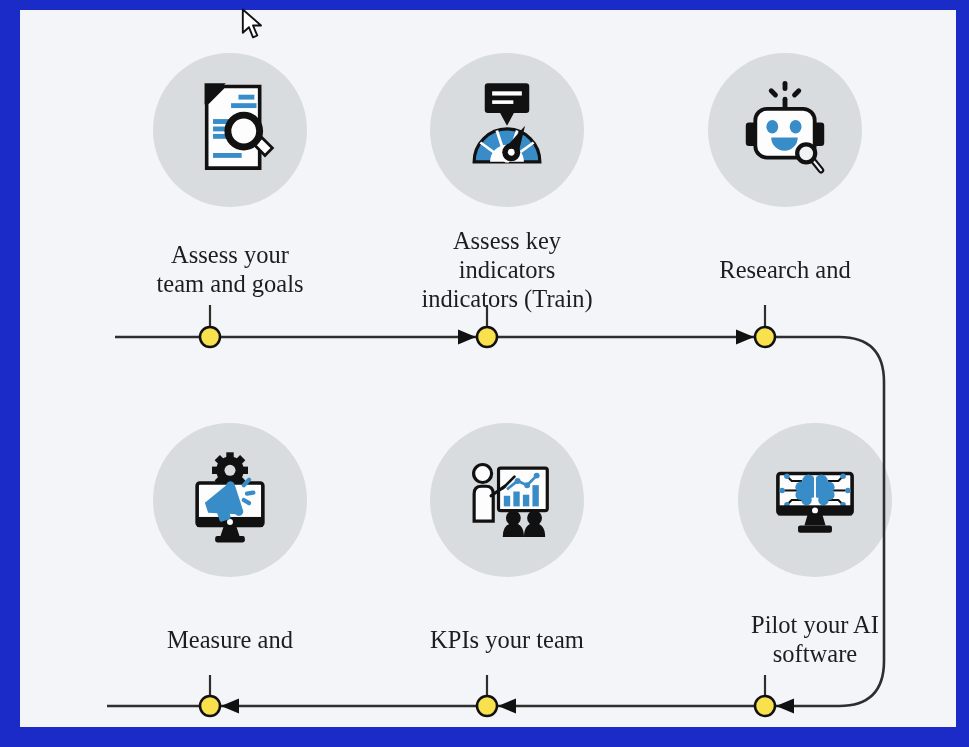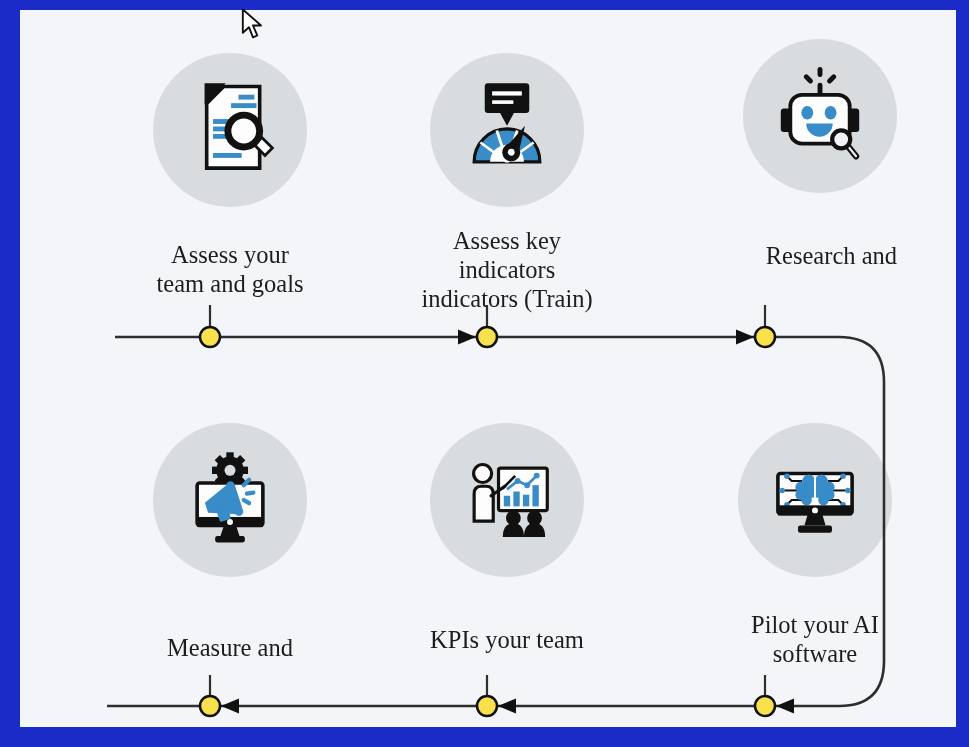--- a/index.html
+++ b/index.html
@@ -18,22 +18,22 @@
     background:#d9dcdf;display:flex;align-items:center;justify-content:center;
   }
   .step .icon{width:106px;height:106px;}
   .step .label{
     margin-top:16px;height:92px;display:flex;flex-direction:column;
     align-items:center;justify-content:center;text-align:center;
     font-size:24.5px;line-height:29px;color:#1d1d1d;font-weight:400;
   }
   .step .label span{display:block;white-space:nowrap;}
   
-  .s1{left:98px;top:43px;}  .s2{left:375px;top:43px;}  .s3{left:653px;top:29px;align-items:flex-end;}
-  .s4{left:98px;top:413px;gap:8px;} .s5{left:375px;top:413px;} .s6{left:683px;top:413px;}
+  .s1{left:98px;top:43px;}  .s2{left:375px;top:43px;}  .s3{left:653px;top:43px;}
+  .s4{left:98px;top:413px;} .s5{left:375px;top:413px;} .s6{left:683px;top:413px;}
   .flow-svg{position:absolute;left:0;top:0;pointer-events:none;}
   .cursor{position:absolute;left:240px;top:8px;width:26px;height:32px;pointer-events:none;}
 </style>
 </head>
 <body>
 
 <div class="page">
   <div class="canvas">
 
     <div class="step s1">

